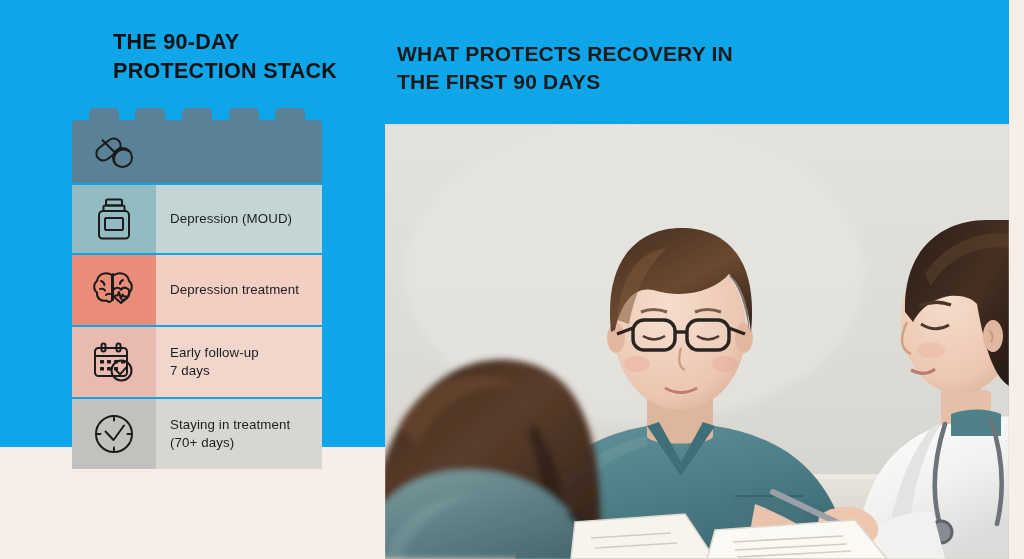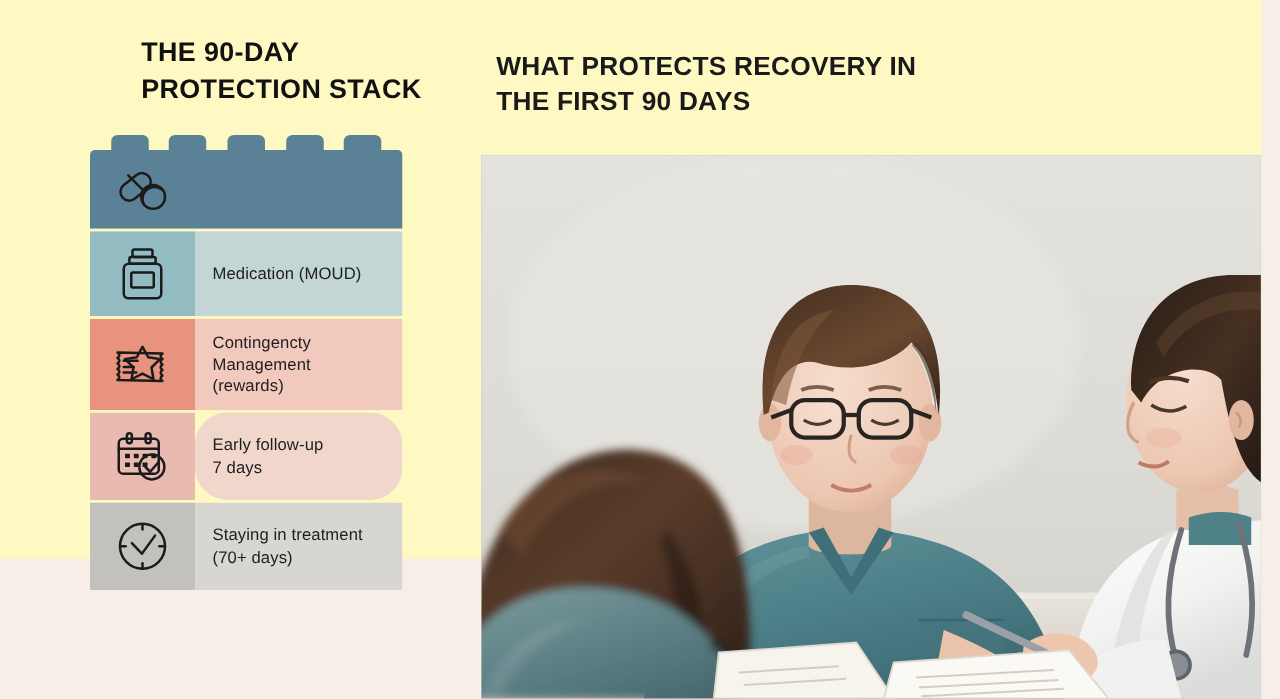--- a/index.html
+++ b/index.html
@@ -13,21 +13,21 @@
     overflow: hidden;
     background: #f7efe7;
     font-family: "Liberation Sans", sans-serif;
     -webkit-font-smoothing: antialiased;
   }
 
   #slide {
     position: relative;
     width: 1024px;
     height: 447px;
-    background: #fef9c3;
+    background: #0ea5e9;
   }
 
   
   #left-panel {
     position: absolute;
     left: 0;
     top: 0;
     width: 385px;
     height: 559px;
   }
@@ -191,41 +191,44 @@
                   <g fill="none" stroke="#1b1b1b" stroke-width="2" stroke-linecap="round" stroke-linejoin="round">
                     <rect x="9" y="2.5" width="16" height="6" rx="1.6"></rect>
                     <rect x="6.5" y="8.5" width="21" height="5.5" rx="1.6"></rect>
                     <path d="M6 14 h22 a4 4 0 0 1 4 4 v20 a3.5 3.5 0 0 1 -3.5 3.5 h-23 A3.5 3.5 0 0 1 2 38 V18 a4 4 0 0 1 4 -4 z"></path>
                     <rect x="8" y="21" width="18" height="12" rx="1.2"></rect>
                   </g>
                 </svg>
               </span>
             </div>
             <div class="label-cell" style="background: rgb(195, 213, 212);">
-              <span>Medication (MOUD)</span>
+              <span>Depression (MOUD)</span>
             </div>
           </div>
-          <div class="brick" style="height: 73px;">
-            <div class="icon-cell" style="background: rgb(232, 147, 126);">
+          <div class="brick" style="height: 70px;">
+            <div class="icon-cell" style="background: rgb(234, 141, 120);">
               <span class="ico">
-                <svg width="48" height="36" viewBox="0 0 48 36">
+                <svg width="44" height="42" viewBox="0 0 44 42">
                   <g fill="none" stroke="#1b1b1b" stroke-width="2" stroke-linecap="round" stroke-linejoin="round">
-                    <path d="M4 8 q3 2.2 0 4.4 q3 2.2 0 4.4 q3 2.2 0 4.4 q3 2.2 0 4.4 q3 2.2 0 4.4 L 40 30.8 q-3 -2.2 0 -4.4 q-3 -2.2 0 -4.4 q-3 -2.2 0 -4.4 q-3 -2.2 0 -4.4 q-3 -2.2 0 -4.4 Z"></path>
-                    <path d="M9 14.5 h11"></path>
-                    <path d="M9 19.5 h8"></path>
-                    <path d="M9 24 h10"></path>
-                    <path d="M24 3.5 l 4.6 8.3 9.4 1.5 -6.8 6.7 1.6 9.4 -8.8 -4.5 -8.8 4.5 1.6 -9.4 -6.8 -6.7 9.4 -1.5 Z" fill="none"></path>
+                    <path d="M20 6 C 14 2 6 5 5 12 C 1 15 1.5 21 5 23.5 C 4.5 29 9 33 14.5 31.5 C 17 34 20 33 20 30 Z"></path>
+                    <path d="M22 6 C 28 2 36 5 37 12 C 41 15 40.5 21 37 23.5 C 37.5 28 34 31 30 31"></path>
+                    <path d="M21 5 v26"></path>
+                    <path d="M9 12 q3 1 3.5 4"></path>
+                    <path d="M8 20 q3.5 -1 5 1.5"></path>
+                    <path d="M14 26 q2 -2 4 -1"></path>
+                    <path d="M31 11 q-3 1.5 -3 4"></path>
+                    <path d="M33 18.5 q-3 0 -4 2"></path>
+                    <path d="M29 20.5 c -3.2 -3.4 -8.5 -1.4 -8.5 3 c 0 4.6 5.4 7.4 8.5 10.5 c 3.1 -3.1 8.5 -5.9 8.5 -10.5 c 0 -4.4 -5.3 -6.4 -8.5 -3 z"></path>
+                    <path d="M23.5 26.5 h2 l1.5 -3.5 1.8 6.5 1.8 -4 1.4 2 h2.2"></path>
                   </g>
                 </svg>
               </span>
             </div>
-            <div class="label-cell" style="background: rgb(242, 201, 189);">
-              <span>Contingencty
-Management
-(rewards)</span>
+            <div class="label-cell" style="background: rgb(243, 206, 194);">
+              <span>Depression treatment</span>
             </div>
           </div>
           <div class="brick" style="height: 70px;">
             <div class="icon-cell" style="background: rgb(233, 187, 176);">
               <span class="ico">
                 <svg width="44" height="42" viewBox="0 0 44 42">
                   <g fill="none" stroke="#1b1b1b" stroke-width="2" stroke-linecap="round" stroke-linejoin="round">
                     <rect x="3" y="7" width="32" height="28" rx="3.5"></rect>
                     <path d="M3 15 h32"></path>
                     <rect x="9.5" y="2.5" width="4" height="8" rx="2"></rect>
@@ -238,21 +241,21 @@
                       <rect x="8" y="26" width="4" height="3.6" rx="0.6"></rect>
                       <rect x="15" y="26" width="4" height="3.6" rx="0.6"></rect>
                       <rect x="22" y="26" width="4" height="3.6" rx="0.6"></rect>
                     </g>
                     <circle cx="29.5" cy="29.5" r="10" fill="none"></circle>
                     <path d="M24.5 29.8 l 3.6 3.6 7 -8"></path>
                   </g>
                 </svg>
               </span>
             </div>
-            <div class="label-cell" style="background: rgb(240, 214, 203); border-radius: 26px;">
+            <div class="label-cell" style="background: rgb(240, 214, 203);">
               <span>Early follow-up
 7 days</span>
             </div>
           </div>
           <div class="brick" style="height: 70px;">
             <div class="icon-cell" style="background: rgb(194, 193, 189);">
               <span class="ico">
                 <svg width="44" height="44" viewBox="0 0 44 44">
                   <g fill="none" stroke="#1b1b1b" stroke-width="2" stroke-linecap="round" stroke-linejoin="round">
                     <circle cx="22" cy="22" r="18"></circle>

